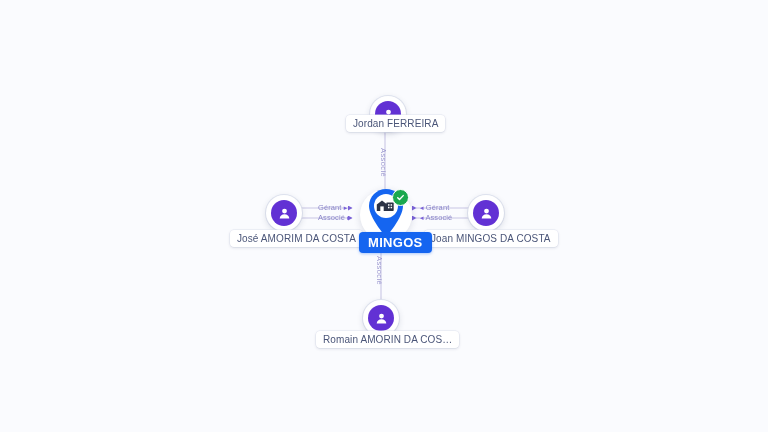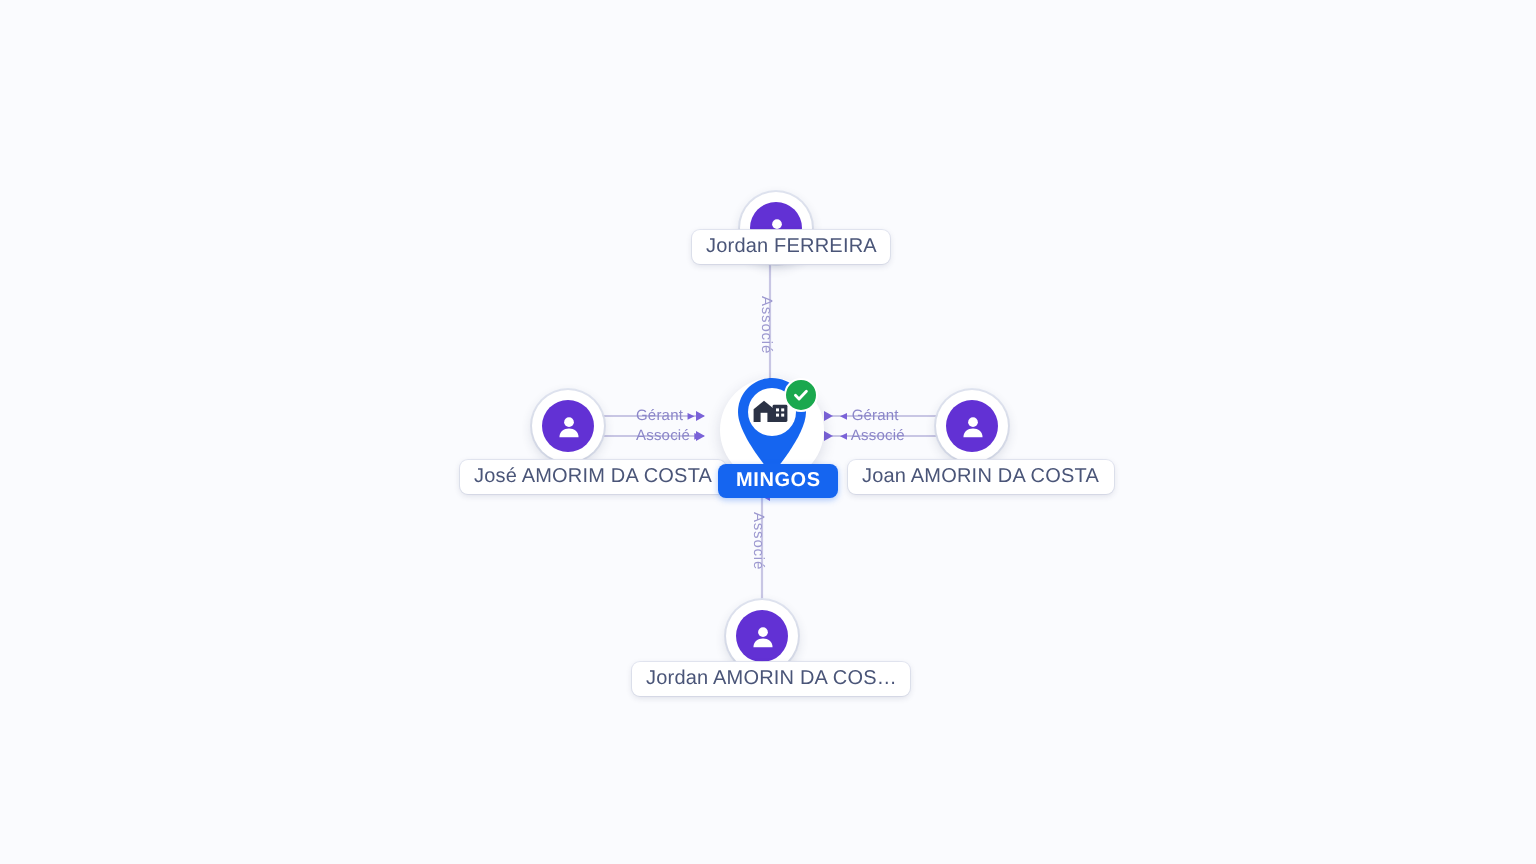--- a/index.html
+++ b/index.html
@@ -90,21 +90,21 @@
     color: #4a5578;
     white-space: nowrap;
     box-shadow: 0 1px 3px rgba(40,50,90,0.14), 0 0 0 0.5px rgba(228,232,243,0.9);
     letter-spacing: 0.1px;
   }
   .company-label {
     position: absolute;
     background: #1565f0;
     border-radius: 4px;
     padding: 3px 9px;
-    font-size: 10px;
+    font-size: 13px;
     font-weight: bold;
     color: #ffffff;
     white-space: nowrap;
     letter-spacing: 0.3px;
     box-shadow: 0 1px 3px rgba(21,101,240,0.35);
   }
 
   
   .edge-label {
     position: absolute;
@@ -209,31 +209,31 @@
   <div class="node-label" style="left:230px; top:230px;">José AMORIM DA COSTA</div>
 
   <div class="person-node" style="left:468px; top:195px;">
     <div class="person-disc">
       <svg width="15" height="15" viewBox="0 0 16 16">
         <circle cx="8" cy="5.4" r="2.6" fill="#ffffff"></circle>
         <path d="M2.9 13.4c0-2.9 2.3-4.6 5.1-4.6s5.1 1.7 5.1 4.6z" fill="#ffffff"></path>
       </svg>
     </div>
   </div>
-  <div class="node-label" style="left:424px; top:230px;">Joan AMORIN DA COSTA</div>
+  <div class="node-label" style="left:424px; top:230px;">Joan MINGOS DA COSTA</div>
 
   <div class="person-node" style="left:363px; top:300px;">
     <div class="person-disc">
       <svg width="15" height="15" viewBox="0 0 16 16">
         <circle cx="8" cy="5.4" r="2.6" fill="#ffffff"></circle>
         <path d="M2.9 13.4c0-2.9 2.3-4.6 5.1-4.6s5.1 1.7 5.1 4.6z" fill="#ffffff"></path>
       </svg>
     </div>
   </div>
-  <div class="node-label" style="left:316px; top:331px;">Jordan AMORIN DA COS…</div>
+  <div class="node-label" style="left:316px; top:331px;">Romain AMORIN DA COS…</div>
 
   <div class="company-node" style="left:364px; top:189px;">
     <div class="company-halo"></div>
     <svg class="company-pin" width="44" height="54" viewBox="0 0 44 54">
       <path d="M22 2C12.6 2 5 9.6 5 19c0 11.9 17 31 17 31s17-19.1 17-31C39 9.6 31.4 2 22 2z" fill="#1565f0"></path>
       <circle cx="22" cy="19" r="12" fill="#ffffff"></circle>
       <g>
         <rect x="22.3" y="15.4" width="7.4" height="8.6" rx="0.7" fill="#2b3245"></rect>
         <rect x="24" y="17.2" width="1.5" height="1.5" fill="#ffffff"></rect>
         <rect x="26.6" y="17.2" width="1.5" height="1.5" fill="#ffffff"></rect>

